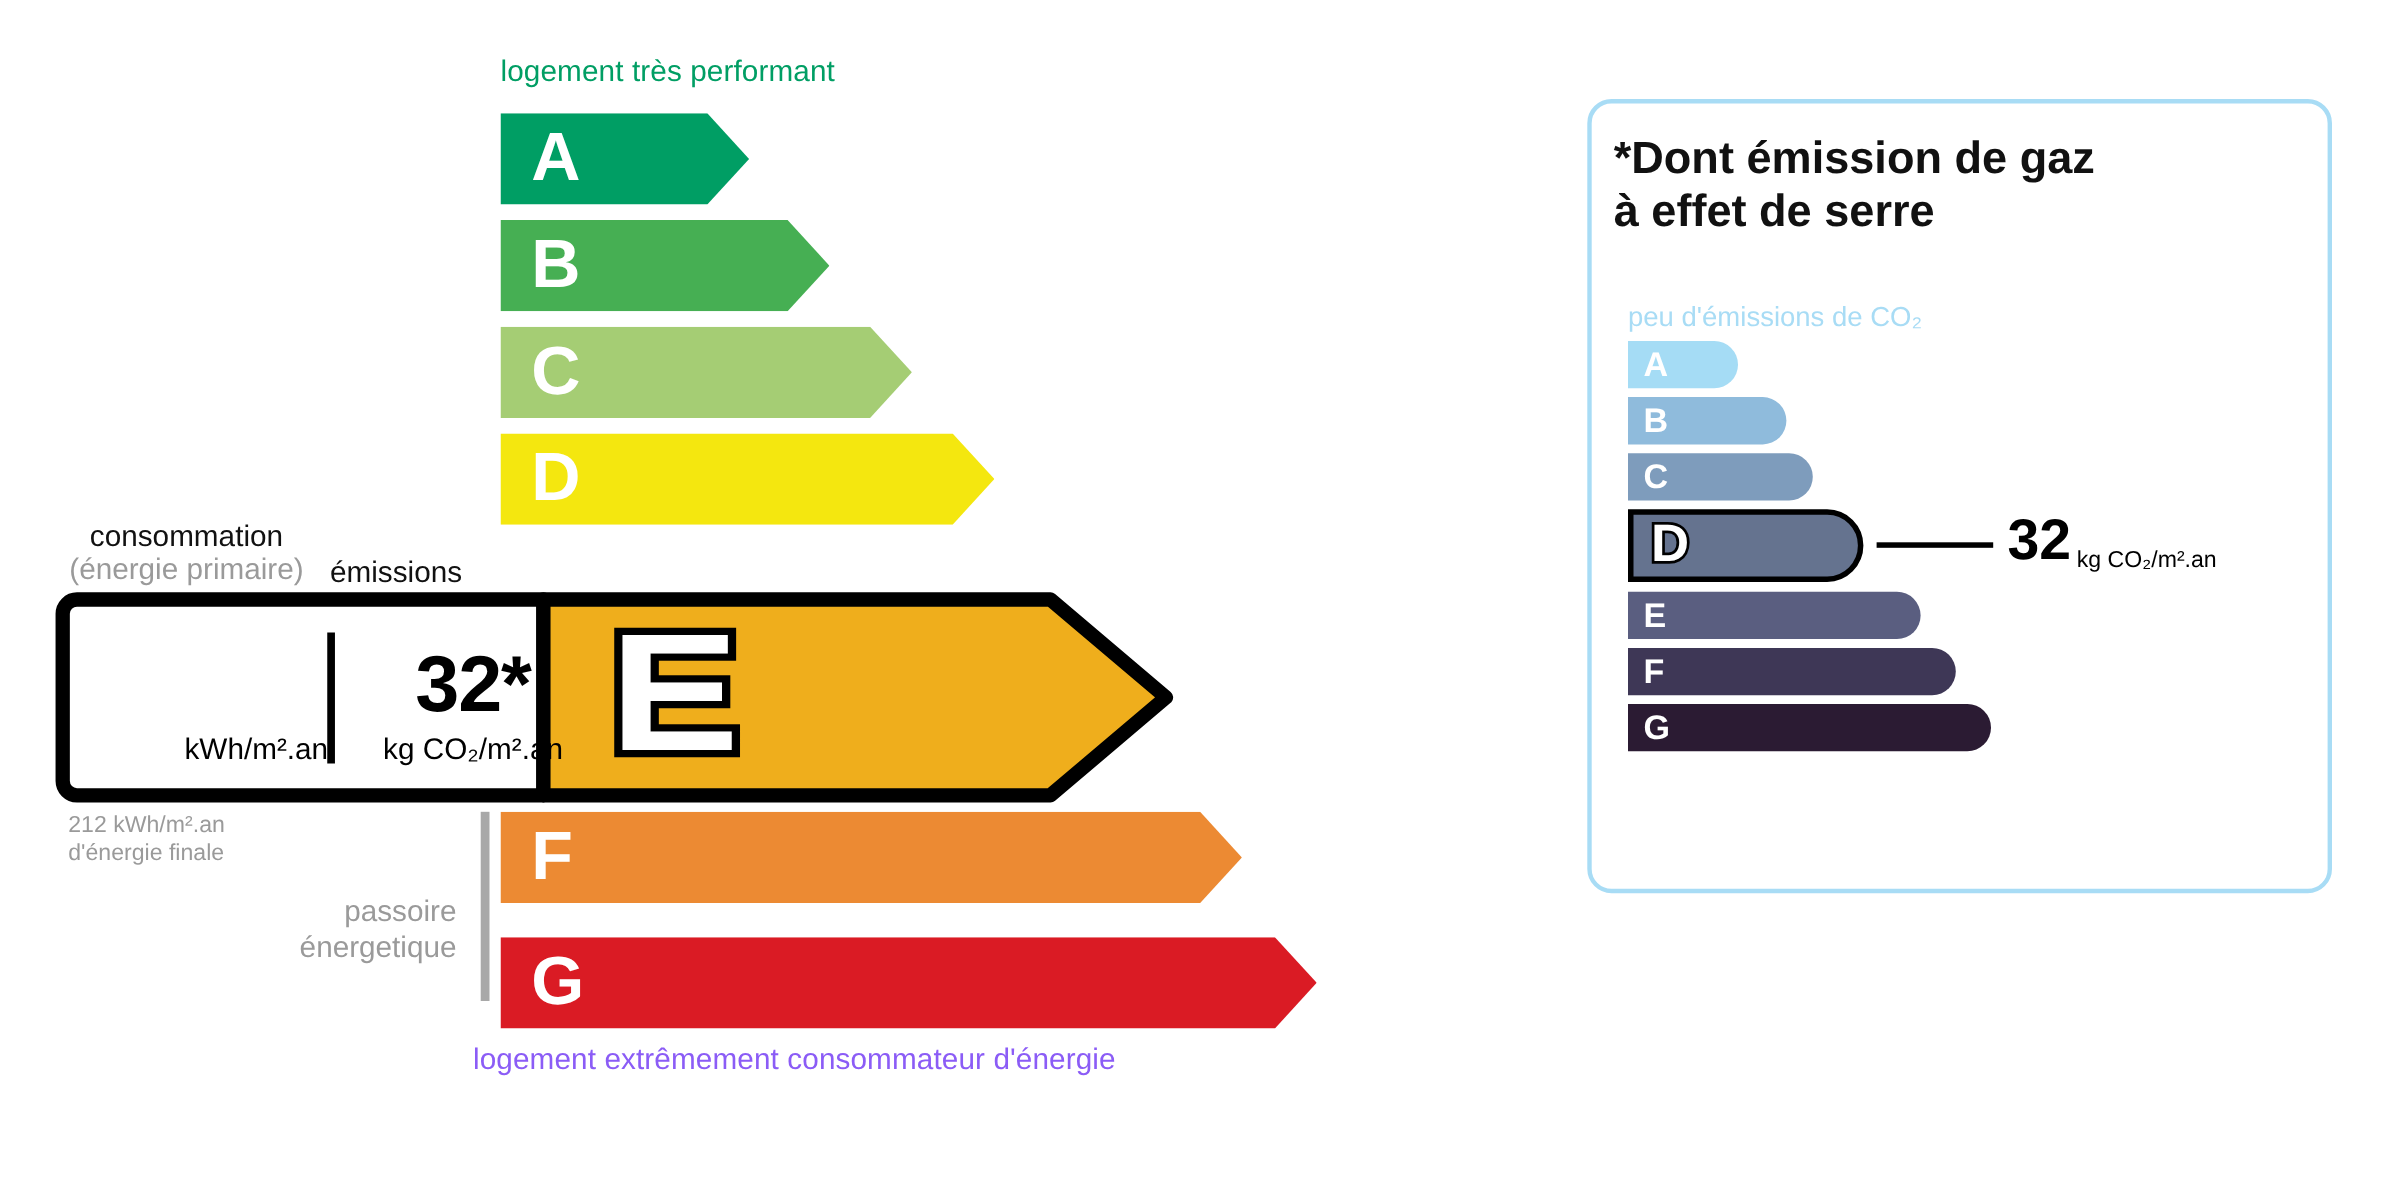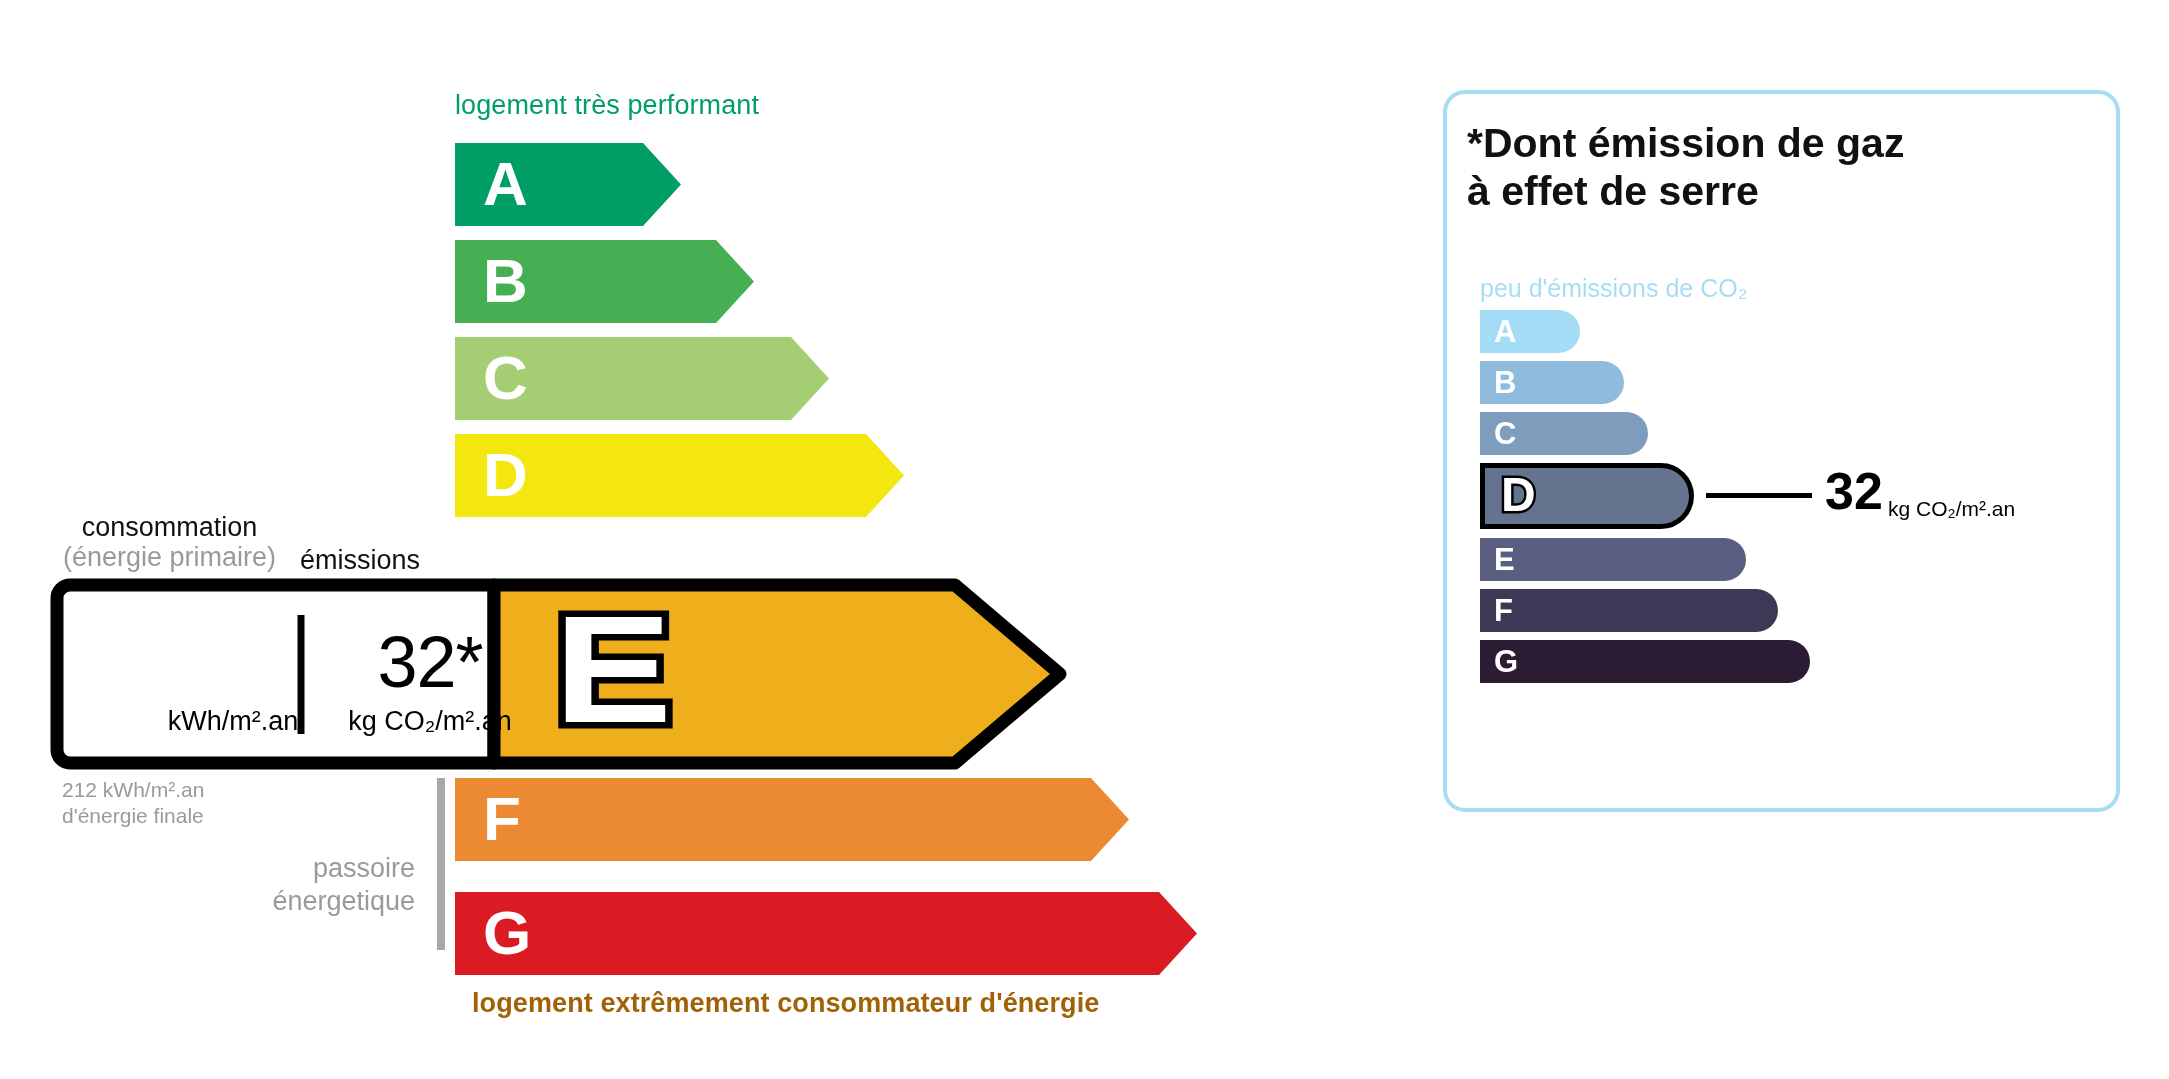--- a/index.html
+++ b/index.html
@@ -4,29 +4,29 @@
 <style>
   html,body{margin:0;padding:0;}
   body{
     width:2169px;height:1079px;background:#ffffff;
     font-family:"Liberation Sans","DejaVu Sans",sans-serif;
     overflow:hidden;position:relative;
   }
   .stage{position:absolute;left:0;top:0;width:2169px;height:1079px;}
 
   
-  .dpe-left{position:absolute;left:0;top:0;width:1400px;height:788px;margin-top:40px;}
+  .dpe-left{position:absolute;left:0;top:0;width:1400px;height:788px;}
 
   .cap-top{
     position:absolute;left:455px;top:50px;
     font-size:27px;color:#009E64;letter-spacing:.1px;white-space:nowrap;
   }
   .cap-bottom{
-    position:absolute;left:472px;top:948px;
-    font-size:27px;color:#a16207;letter-spacing:.1px;white-space:nowrap;font-weight:bold;
+    position:absolute;left:430px;top:948px;
+    font-size:27px;color:#8b5cf6;letter-spacing:.1px;white-space:nowrap;
   }
   .arrow{
     position:absolute;left:0;top:0;height:83px;
     display:flex;align-items:center;
   }
   .arrow svg{display:block;height:83px;}
   .arrow .ltr{
     position:absolute;left:28px;top:50%;transform:translateY(-52%);
     font-size:62px;font-weight:bold;color:#ffffff;line-height:1;
   }
@@ -39,21 +39,21 @@
   .hl-num1{
     position:absolute;left:88px;top:48px;width:190px;text-align:center;
     font-size:72px;font-weight:bold;color:#000;line-height:1;letter-spacing:-1px;
   }
   .hl-unit1{
     position:absolute;left:78px;top:128px;width:210px;text-align:center;
     font-size:27px;color:#000;
   }
   .hl-num2{
     position:absolute;left:285px;top:48px;width:190px;text-align:center;
-    font-size:72px;font-weight:normal;color:#000;line-height:1;letter-spacing:-1px;
+    font-size:72px;font-weight:bold;color:#000;line-height:1;letter-spacing:-1px;
   }
   .hl-unit2{
     position:absolute;left:270px;top:128px;width:220px;text-align:center;
     font-size:27px;color:#000;
   }
   .hl-letter{position:absolute;left:498px;top:22px;}
 
   .lbl-conso{
     position:absolute;left:62px;top:472px;width:215px;text-align:center;
     font-size:27px;color:#111;line-height:1.12;

